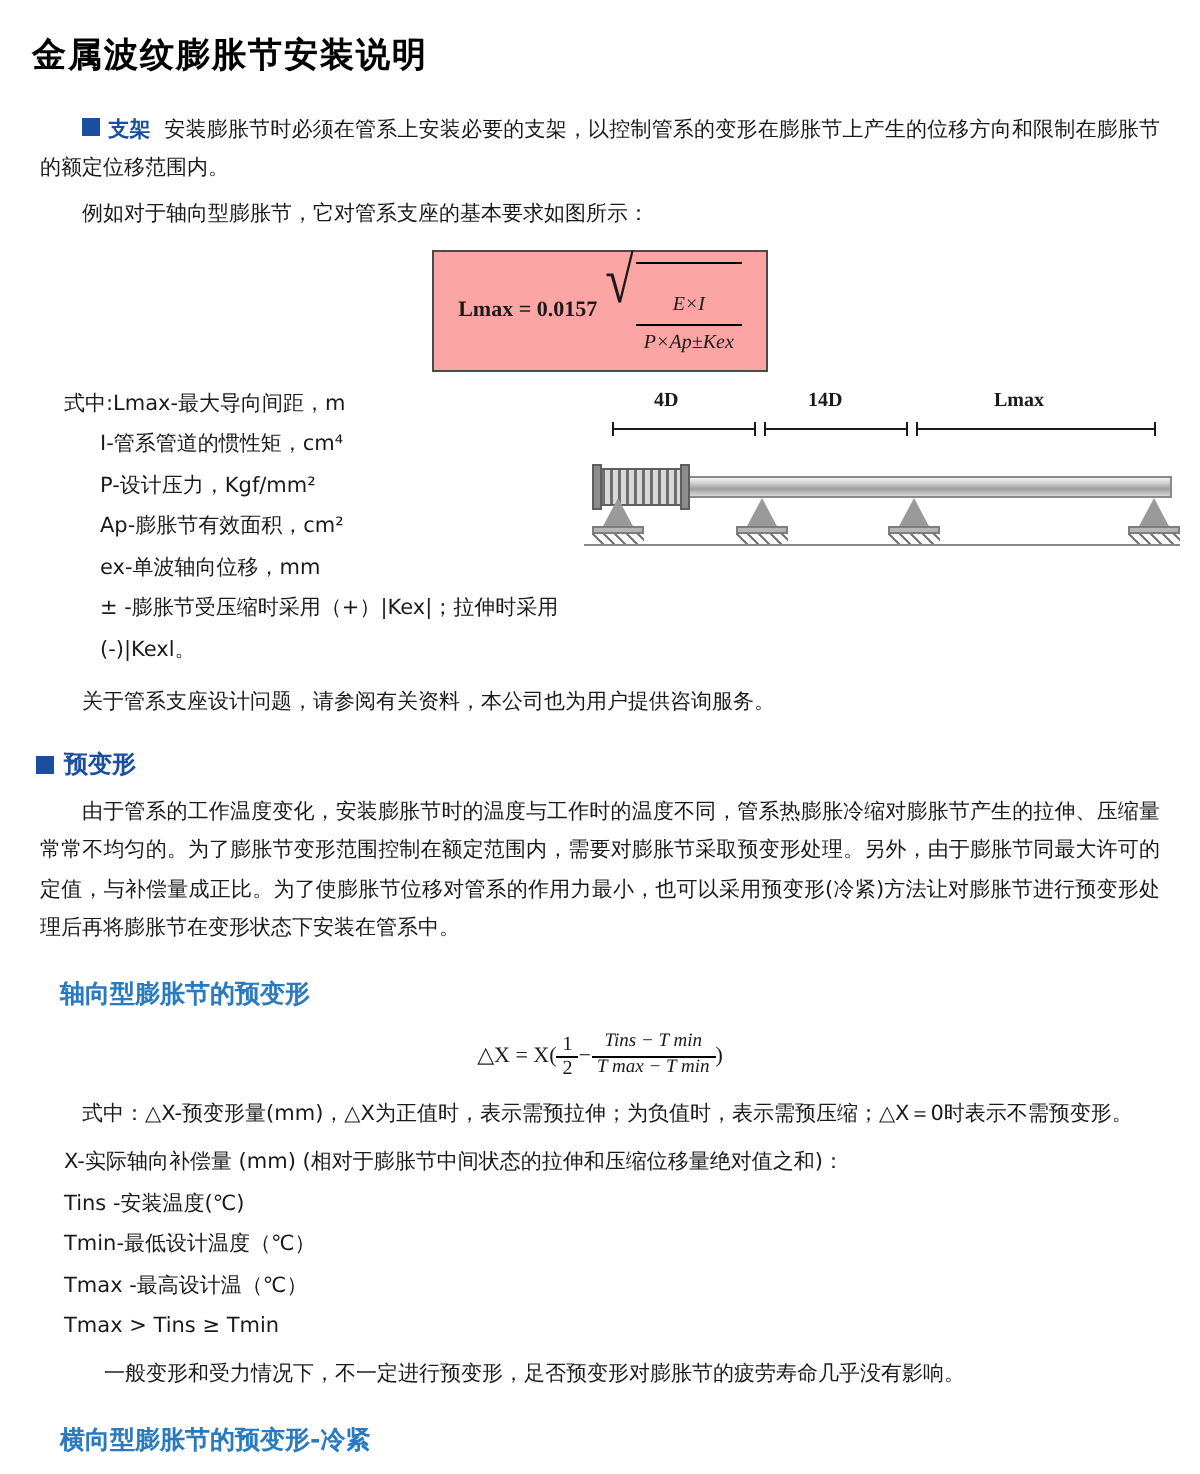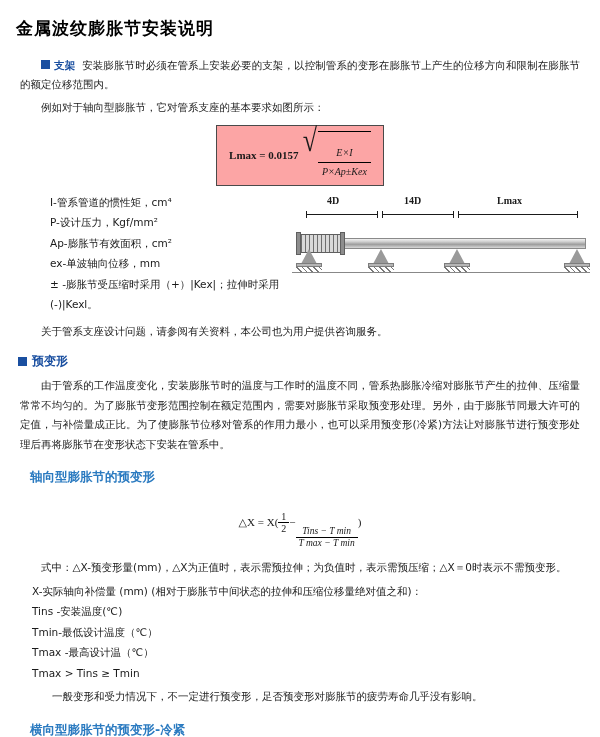--- a/index.html
+++ b/index.html
@@ -241,21 +241,20 @@
   }
   .half .n { border-bottom:1px solid #000; padding:0 3px; }
   .half .d { padding:0 3px; }
   .fracfrac {
     display:inline-flex;
     flex-direction:column;
     text-align:center;
     font-size:9.5px;
     font-style:italic;
     line-height:1.2;
-    margin-top:30px;
   }
   .fracfrac .n { border-bottom:1px solid #000; padding:0 3px; }
   .fracfrac .d { padding:0 3px; }
 
   .clearfix::after { content:""; display:table; clear:both; }
 </style>
 </head>
 <body>
 
 <div class="page">
@@ -317,20 +316,21 @@
       </div>
       <div class="support" style="left:282px;">
         <div class="tri"></div>
           <div class="base"></div>
           <div class="hatch"></div>
       </div>
       <div class="ground"></div>
     </div>
 
     <div class="defs">
+      <div class="d0">式中:Lmax-最大导向间距，m</div>
       <div class="d1">I-管系管道的惯性矩，cm⁴</div>
       <div class="d1">P-设计压力，Kgf/mm²</div>
       <div class="d1">Ap-膨胀节有效面积，cm²</div>
       <div class="d1">ex-单波轴向位移，mm</div>
       <div class="d1">± -膨胀节受压缩时采用（+）|Kex|；拉伸时采用(-)|Kexl。</div>
     </div>
   </div>
 
   <div class="para">
     <span>关于管系支座设计问题，请参阅有关资料，本公司也为用户提供咨询服务。</span>

